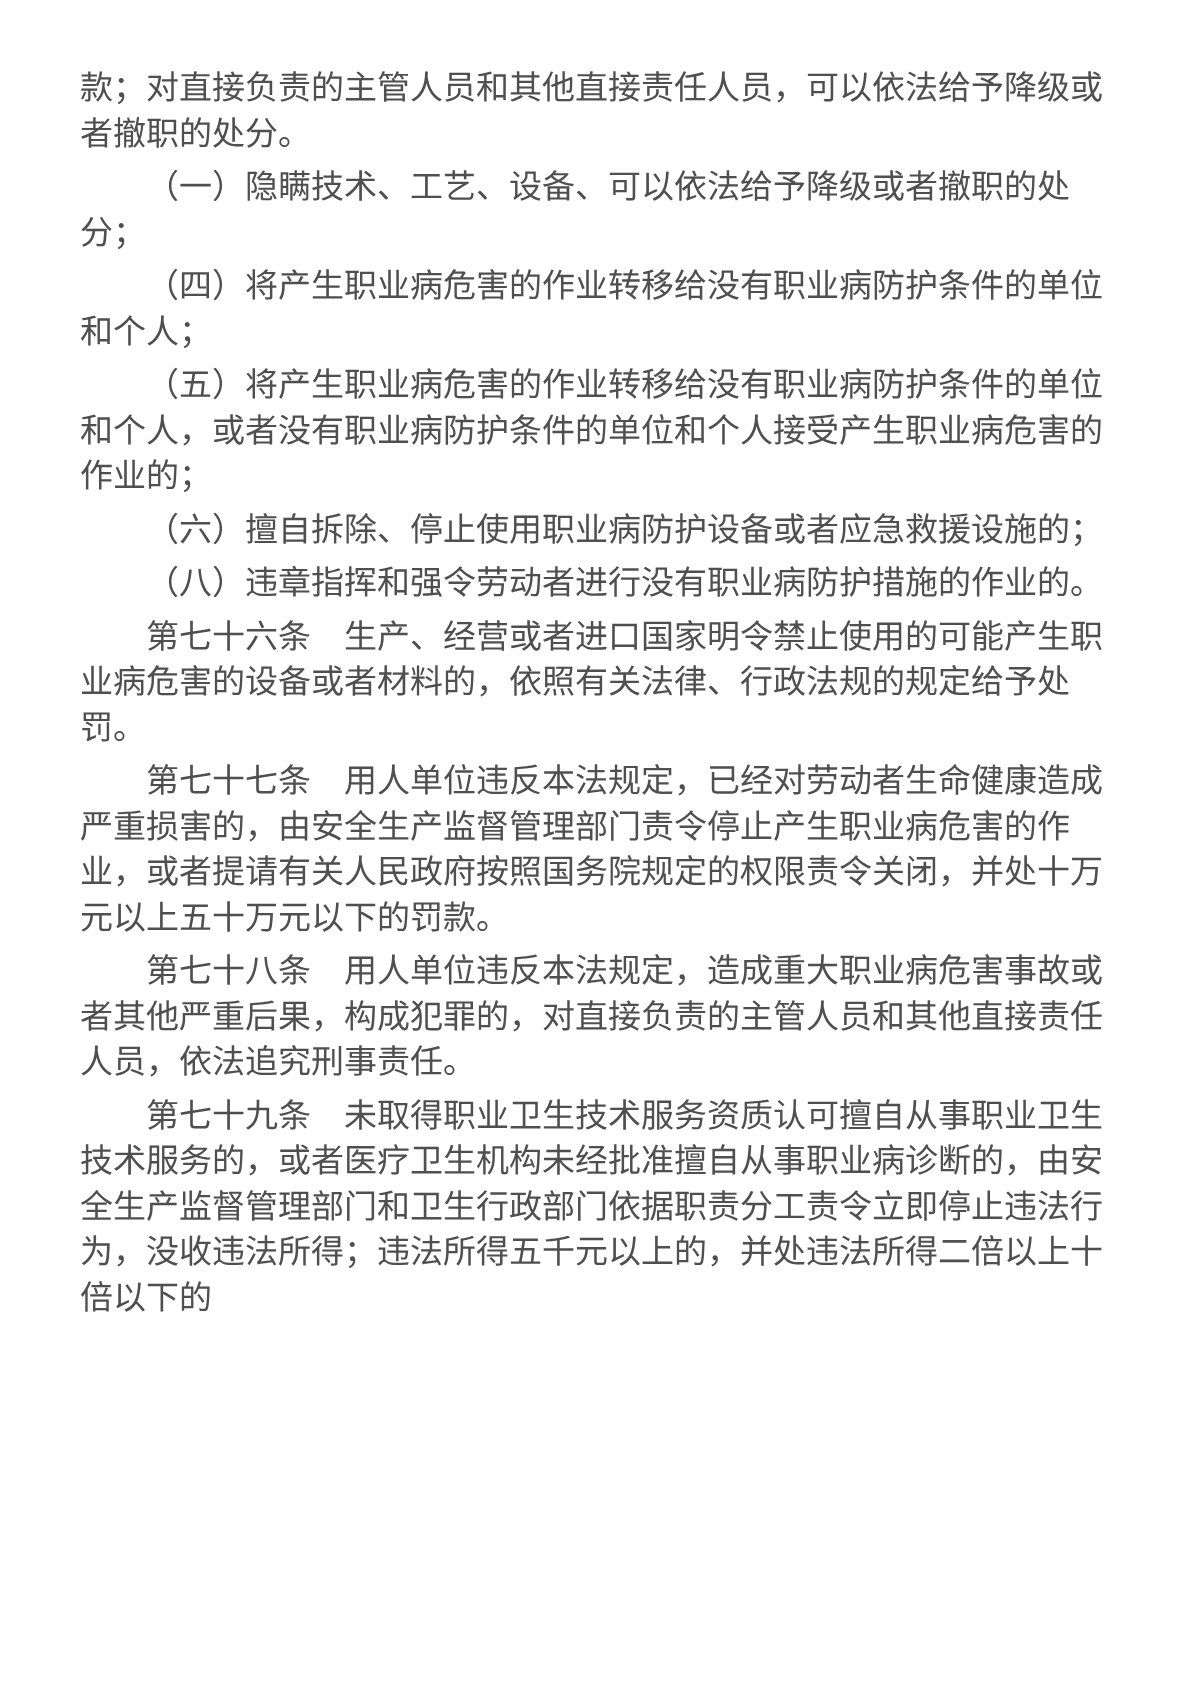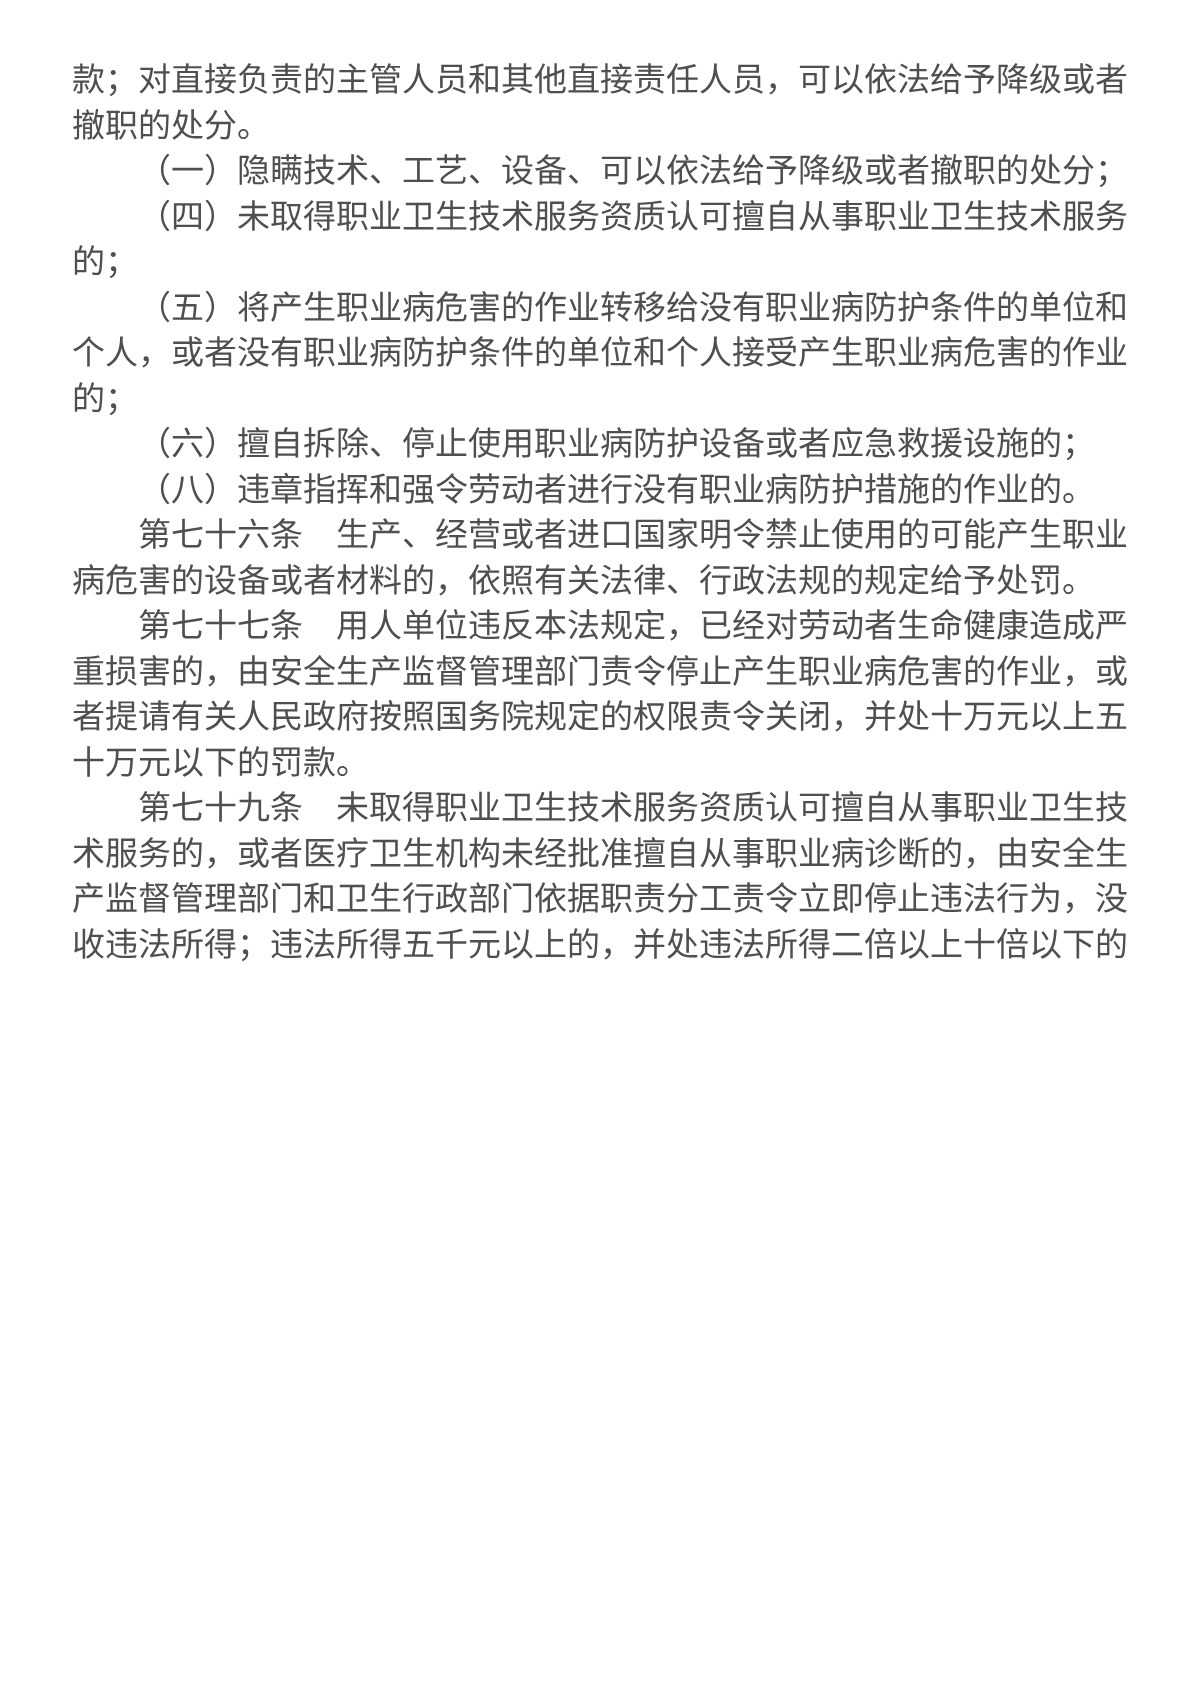--- a/index.html
+++ b/index.html
@@ -24,36 +24,37 @@
     font-size: 33px;
     line-height: 45.5px;
     font-weight: 400;
     color: var(--text-color, #4f4f4f);
     text-align: left;
     line-break: strict;
     word-break: normal;
     overflow-wrap: normal;
   }
   .para {
-    margin: 0;
+    margin: 8px;
     padding: 0;
     text-indent: 2em;
   }
   .para.cont {
     text-indent: 0;
   }
 </style>
 </head>
 <body style="background: rgb(255, 255, 255);">
 
 <div class="page">
   <div class="doc" id="doc">
       <p class="para cont">款；对直接负责的主管人员和其他直接责任人员，可以依法给予降级或者撤职的处分。</p>
       <p class="para">（一）隐瞒技术、工艺、设备、可以依法给予降级或者撤职的处分；</p>
-      <p class="para">（四）未取得职业卫生技术服务资质认可擅自从事职业卫生技术服务的；</p>
+      <p class="para">（四）将产生职业病危害的作业转移给没有职业病防护条件的单位和个人；</p>
       <p class="para">（五）将产生职业病危害的作业转移给没有职业病防护条件的单位和个人，或者没有职业病防护条件的单位和个人接受产生职业病危害的作业的；</p>
       <p class="para">（六）擅自拆除、停止使用职业病防护设备或者应急救援设施的；</p>
       <p class="para">（八）违章指挥和强令劳动者进行没有职业病防护措施的作业的。</p>
       <p class="para">第七十六条　生产、经营或者进口国家明令禁止使用的可能产生职业病危害的设备或者材料的，依照有关法律、行政法规的规定给予处罚。</p>
       <p class="para">第七十七条　用人单位违反本法规定，已经对劳动者生命健康造成严重损害的，由安全生产监督管理部门责令停止产生职业病危害的作业，或者提请有关人民政府按照国务院规定的权限责令关闭，并处十万元以上五十万元以下的罚款。</p>
+      <p class="para">第七十八条　用人单位违反本法规定，造成重大职业病危害事故或者其他严重后果，构成犯罪的，对直接负责的主管人员和其他直接责任人员，依法追究刑事责任。</p>
       <p class="para">第七十九条　未取得职业卫生技术服务资质认可擅自从事职业卫生技术服务的，或者医疗卫生机构未经批准擅自从事职业病诊断的，由安全生产监督管理部门和卫生行政部门依据职责分工责令立即停止违法行为，没收违法所得；违法所得五千元以上的，并处违法所得二倍以上十倍以下的</p>
     </div>
 </div>
 
 </body></html>

